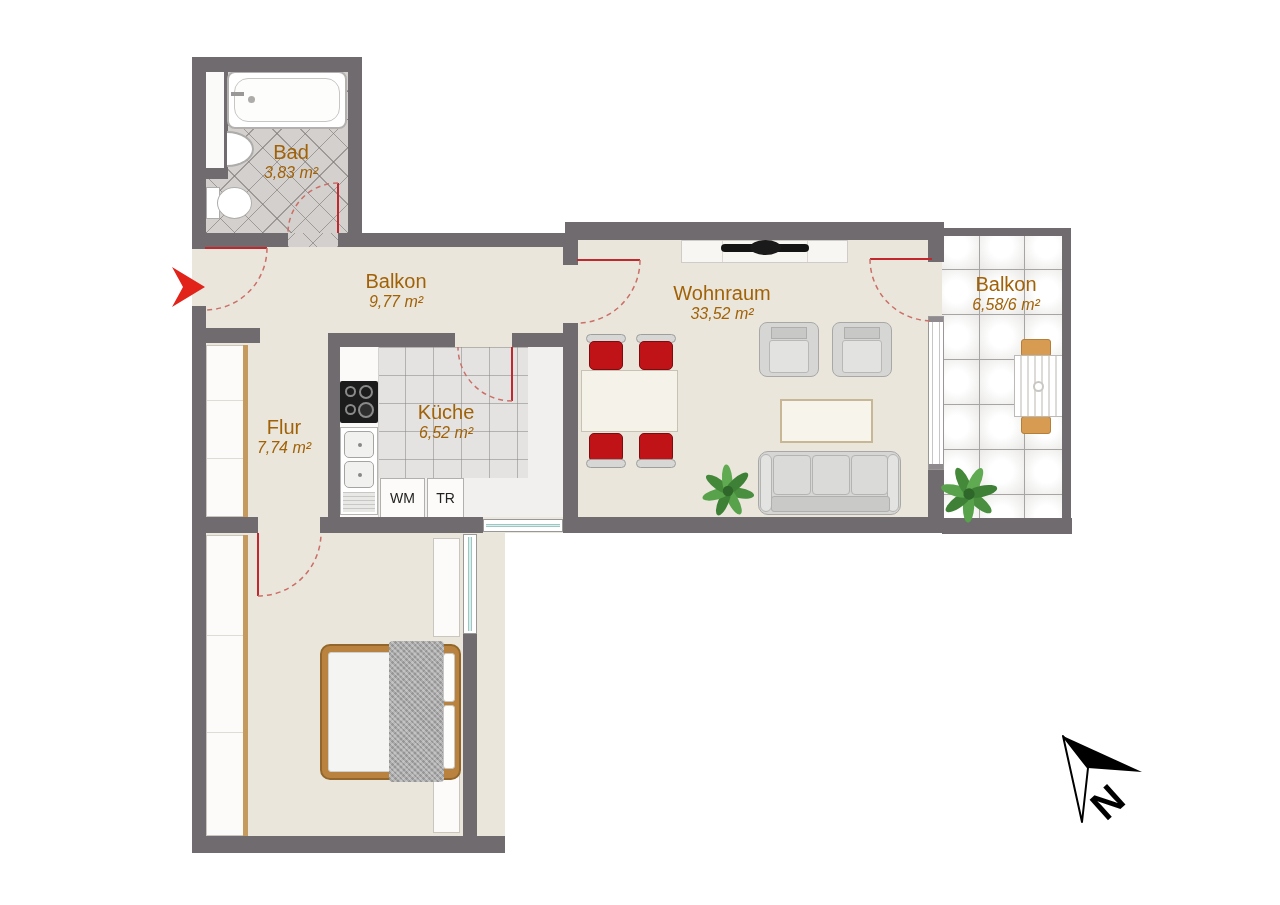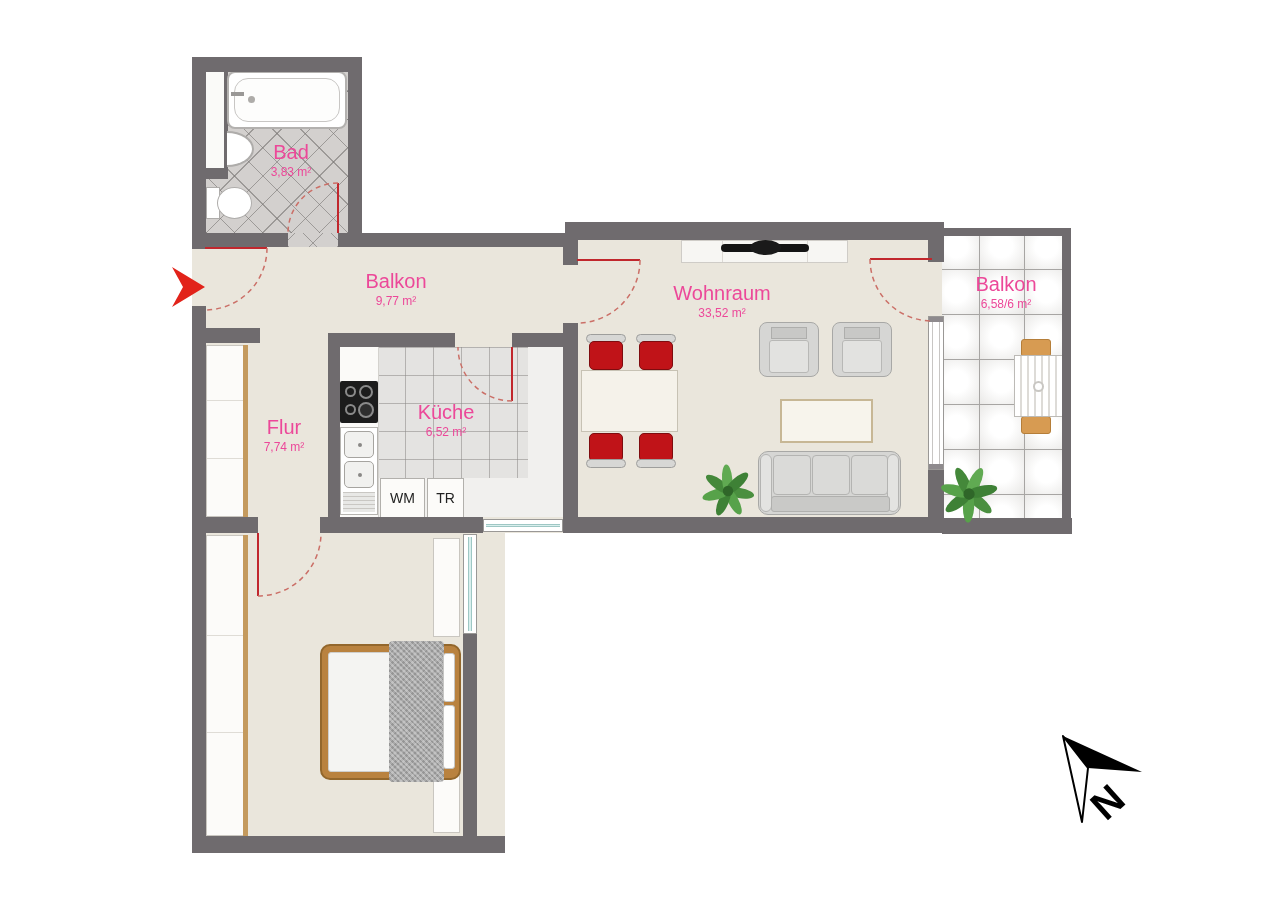--- a/index.html
+++ b/index.html
@@ -15,23 +15,23 @@
   .kitchen-tiles{position:absolute;background-color:#e4e3e1;background-image:
       linear-gradient(rgba(140,138,136,.55) 1px, transparent 1px),
       linear-gradient(90deg, rgba(140,138,136,.55) 1px, transparent 1px);
       background-size:28px 28px;}
   .balcony-tiles{position:absolute;background-color:#f3f2f0;background-image:
       linear-gradient(#a7a5a3 1px, transparent 1px),
       linear-gradient(90deg,#a7a5a3 1px, transparent 1px),
       radial-gradient(circle, #ffffff 35%, #e8e7e5 100%);
       background-size:45px 45px,45px 45px,45px 45px;background-position:-8px -12px,-8px -12px,-8px -12px;}
   .white-box{position:absolute;background:#fcfbf9;border:1px solid #c9c6c0;box-sizing:border-box;}
-  .room-label{position:absolute;transform:translateX(-50%);text-align:center;color:#ec4899;white-space:nowrap;}
+  .room-label{position:absolute;transform:translateX(-50%);text-align:center;color:#a16207;white-space:nowrap;}
   .rname{font-size:20px;line-height:21px;}
-  .rarea{font-size:12px;line-height:19px;}
+  .rarea{font-size:16px;line-height:19px;font-style:italic;}
   .appl{position:absolute;background:#fcfbf9;border:1px solid #b2b0ac;box-sizing:border-box;
         display:flex;align-items:center;justify-content:center;font-size:14px;color:#222;}
   .win-h{position:absolute;background:#ffffff;border:1px solid #9a9896;box-sizing:border-box;}
   .win-inner{position:absolute;left:2px;right:2px;top:4px;bottom:4px;background:#d9efed;
         border-top:1px solid #9ec7c4;border-bottom:1px solid #9ec7c4;}
   .win-v .win-inner{left:4px;right:4px;top:2px;bottom:2px;border:none;
         border-left:1px solid #9ec7c4;border-right:1px solid #9ec7c4;}
   .gray-furn{position:absolute;background:#d6d6d4;border:1px solid #a8a8a6;box-sizing:border-box;border-radius:8px;}
   .cream{position:absolute;background:#f5f2ea;border:1px solid #c7c2b4;box-sizing:border-box;}
   .chair-back{position:absolute;background:#d7d7d5;border:1px solid #9e9e9c;border-radius:5px;box-sizing:border-box;}

